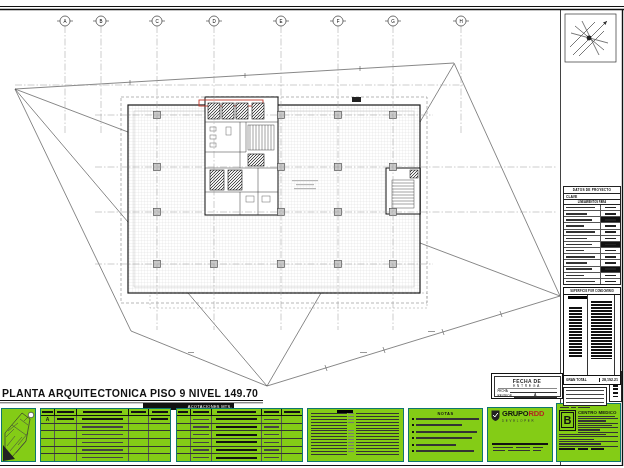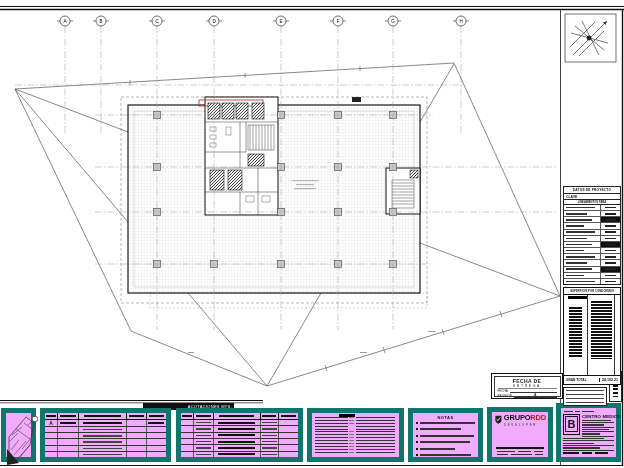--- a/index.html
+++ b/index.html
@@ -14,21 +14,21 @@
   
   #plan-svg{position:absolute;left:0;top:0;}
 
   
   .plan-title{position:absolute;left:2px;top:387px;width:310px;font-size:10.5px;
     font-weight:bold;letter-spacing:.3px;white-space:nowrap;}
   .units-bar{position:absolute;left:143px;top:403px;width:91px;height:7px;background:#111;
     color:#fff;font-size:4px;line-height:7px;text-align:right;padding-right:2px;letter-spacing:.3px;}
 
   
-  .bbox{position:absolute;border:5px solid #0f766e;background:#f0abfc;}
+  .bbox{position:absolute;border:1px solid #0f766e;background:#84cc16;}
 
   .sketch-box{left:1px;top:408px;width:35px;height:54px;}
 
   .rtable{display:flex;flex-direction:column;}
   .rev1{left:40px;top:408px;width:131px;height:54px;}
   .rev2{left:176px;top:408px;width:127px;height:54px;}
   .rt-head{display:flex;height:7px;border-bottom:.6px solid #111;}
   .rt-head .c{display:flex;align-items:center;justify-content:center;border-right:.5px solid #111;}
   .rt-head .c:last-child{border-right:none;}
   .rt-head .c::before{content:"";width:78%;height:2.6px;background:#111;}
@@ -377,20 +377,21 @@
         <text x="461" y="22.8">H</text>
       </g>
     </g>
 
     <g stroke="#111">
       <line x1="0" y1="400.5" x2="263" y2="400.5" stroke-width="1"></line>
       <line x1="0" y1="402.8" x2="263" y2="402.8" stroke-width="0.7"></line>
     </g>
   </svg>
 
+  <div class="plan-title">PLANTA ARQUITECTONICA PISO 9 NIVEL 149.70</div>
   <div class="units-bar">ACOTACIONES MTS.</div>
 
   <div class="bbox sketch-box">
     <svg width="33" height="52" viewBox="0 0 33 52">
       <path d="M3 44L3 24L20 4L28 10L24 32L10 48Z" fill="none" stroke="#333" stroke-width="0.7"></path>
       <path d="M1 36L13 50L1 52Z" fill="#222"></path>
       <g stroke="#444" stroke-width="0.6">
         <line x1="5" y1="37" x2="13" y2="27"></line>
           <line x1="8" y1="42" x2="20" y2="28"></line>
         <line x1="14" y1="44" x2="24" y2="32"></line>

